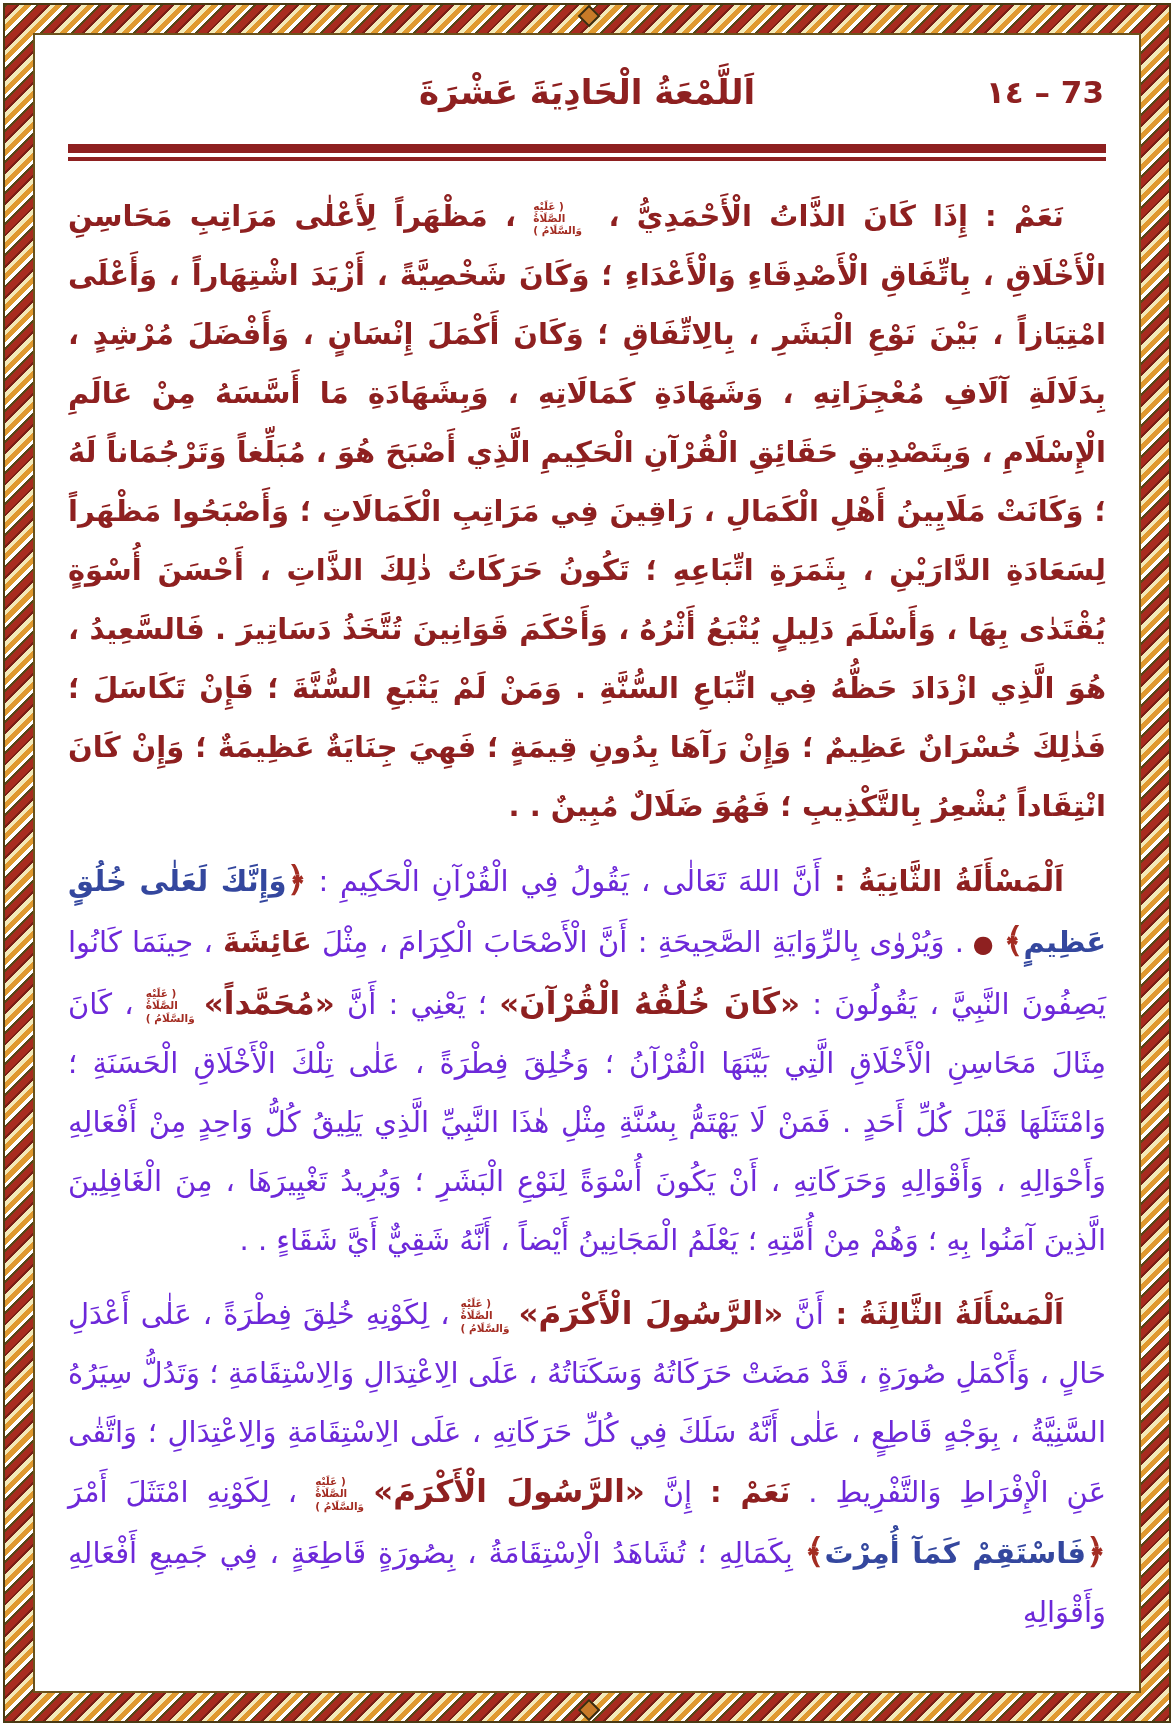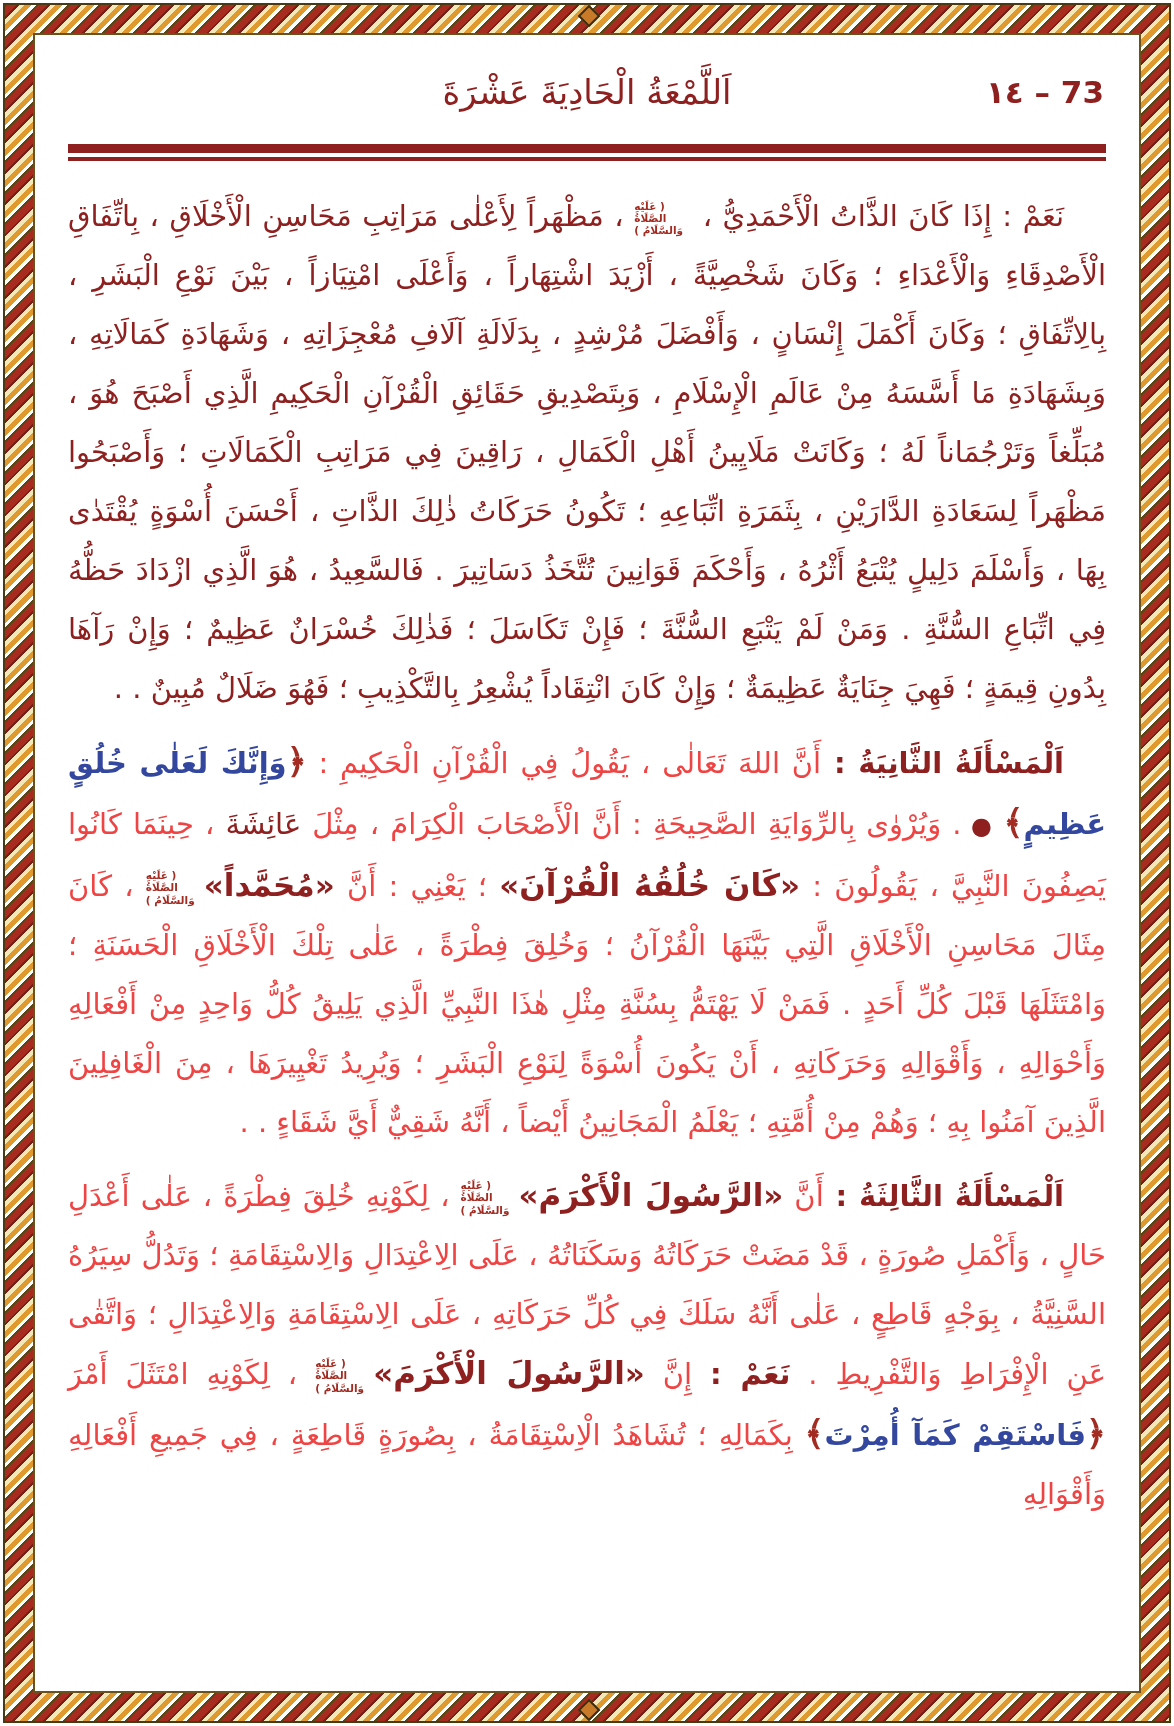--- a/index.html
+++ b/index.html
@@ -34,41 +34,41 @@
   .diamond.top{top:8px;}
   .diamond.bottom{bottom:8px;}
 
   .content{
     position:absolute;top:46px;bottom:46px;left:68px;right:68px;
   }
 
   .header{position:relative;height:86px;margin-top:12px;}
   .title{
     position:absolute;left:50%;top:14px;transform:translateX(-50%);
-    color:#8e2020;font-size:34px;font-weight:normal;white-space:nowrap;
+    color:#8e2020;font-size:34px;font-weight:bold;white-space:nowrap;
   }
   .pagenum{
     position:absolute;right:2px;top:16px;
     color:#8e2020;font-size:31px;font-weight:bold;white-space:nowrap;
   }
 
   .rule-thick{height:9px;background:#8e2020;}
   .rule-thin{height:4px;background:#8e2020;margin-top:4px;}
 
   .body-text{margin-top:26px;}
   .body-text p{
     margin:0 0 14px 0;
     font-size:29px;line-height:59px;
     text-align:justify;text-indent:42px;
     color:#141414;
   }
 
-  .run-maroon{color:#8e2020;}
+  .run-maroon{color:#8e2020;font-weight:bold;}
   .run-maroon.head{font-weight:bold;margin-top:24px;}
-  .run-black{color:#ef4444;}
+  .run-black{color:#6d28d9;}
   .run-blue{color:#34479e;font-weight:bold;}
   .run-quote{color:#8e2020;font-weight:bold;font-size:31px;}
   .run-qopen,.run-qclose{color:#a32c22;font-weight:bold;font-size:34px;}
   .run-rosette{color:#8e2020;font-size:24px;vertical-align:middle;}
 
   .run-emblem{
     display:inline-block;vertical-align:middle;
     color:#a32c22;
     font-size:10.5px;line-height:1.15;font-weight:bold;
     width:58px;text-align:left;white-space:normal;

